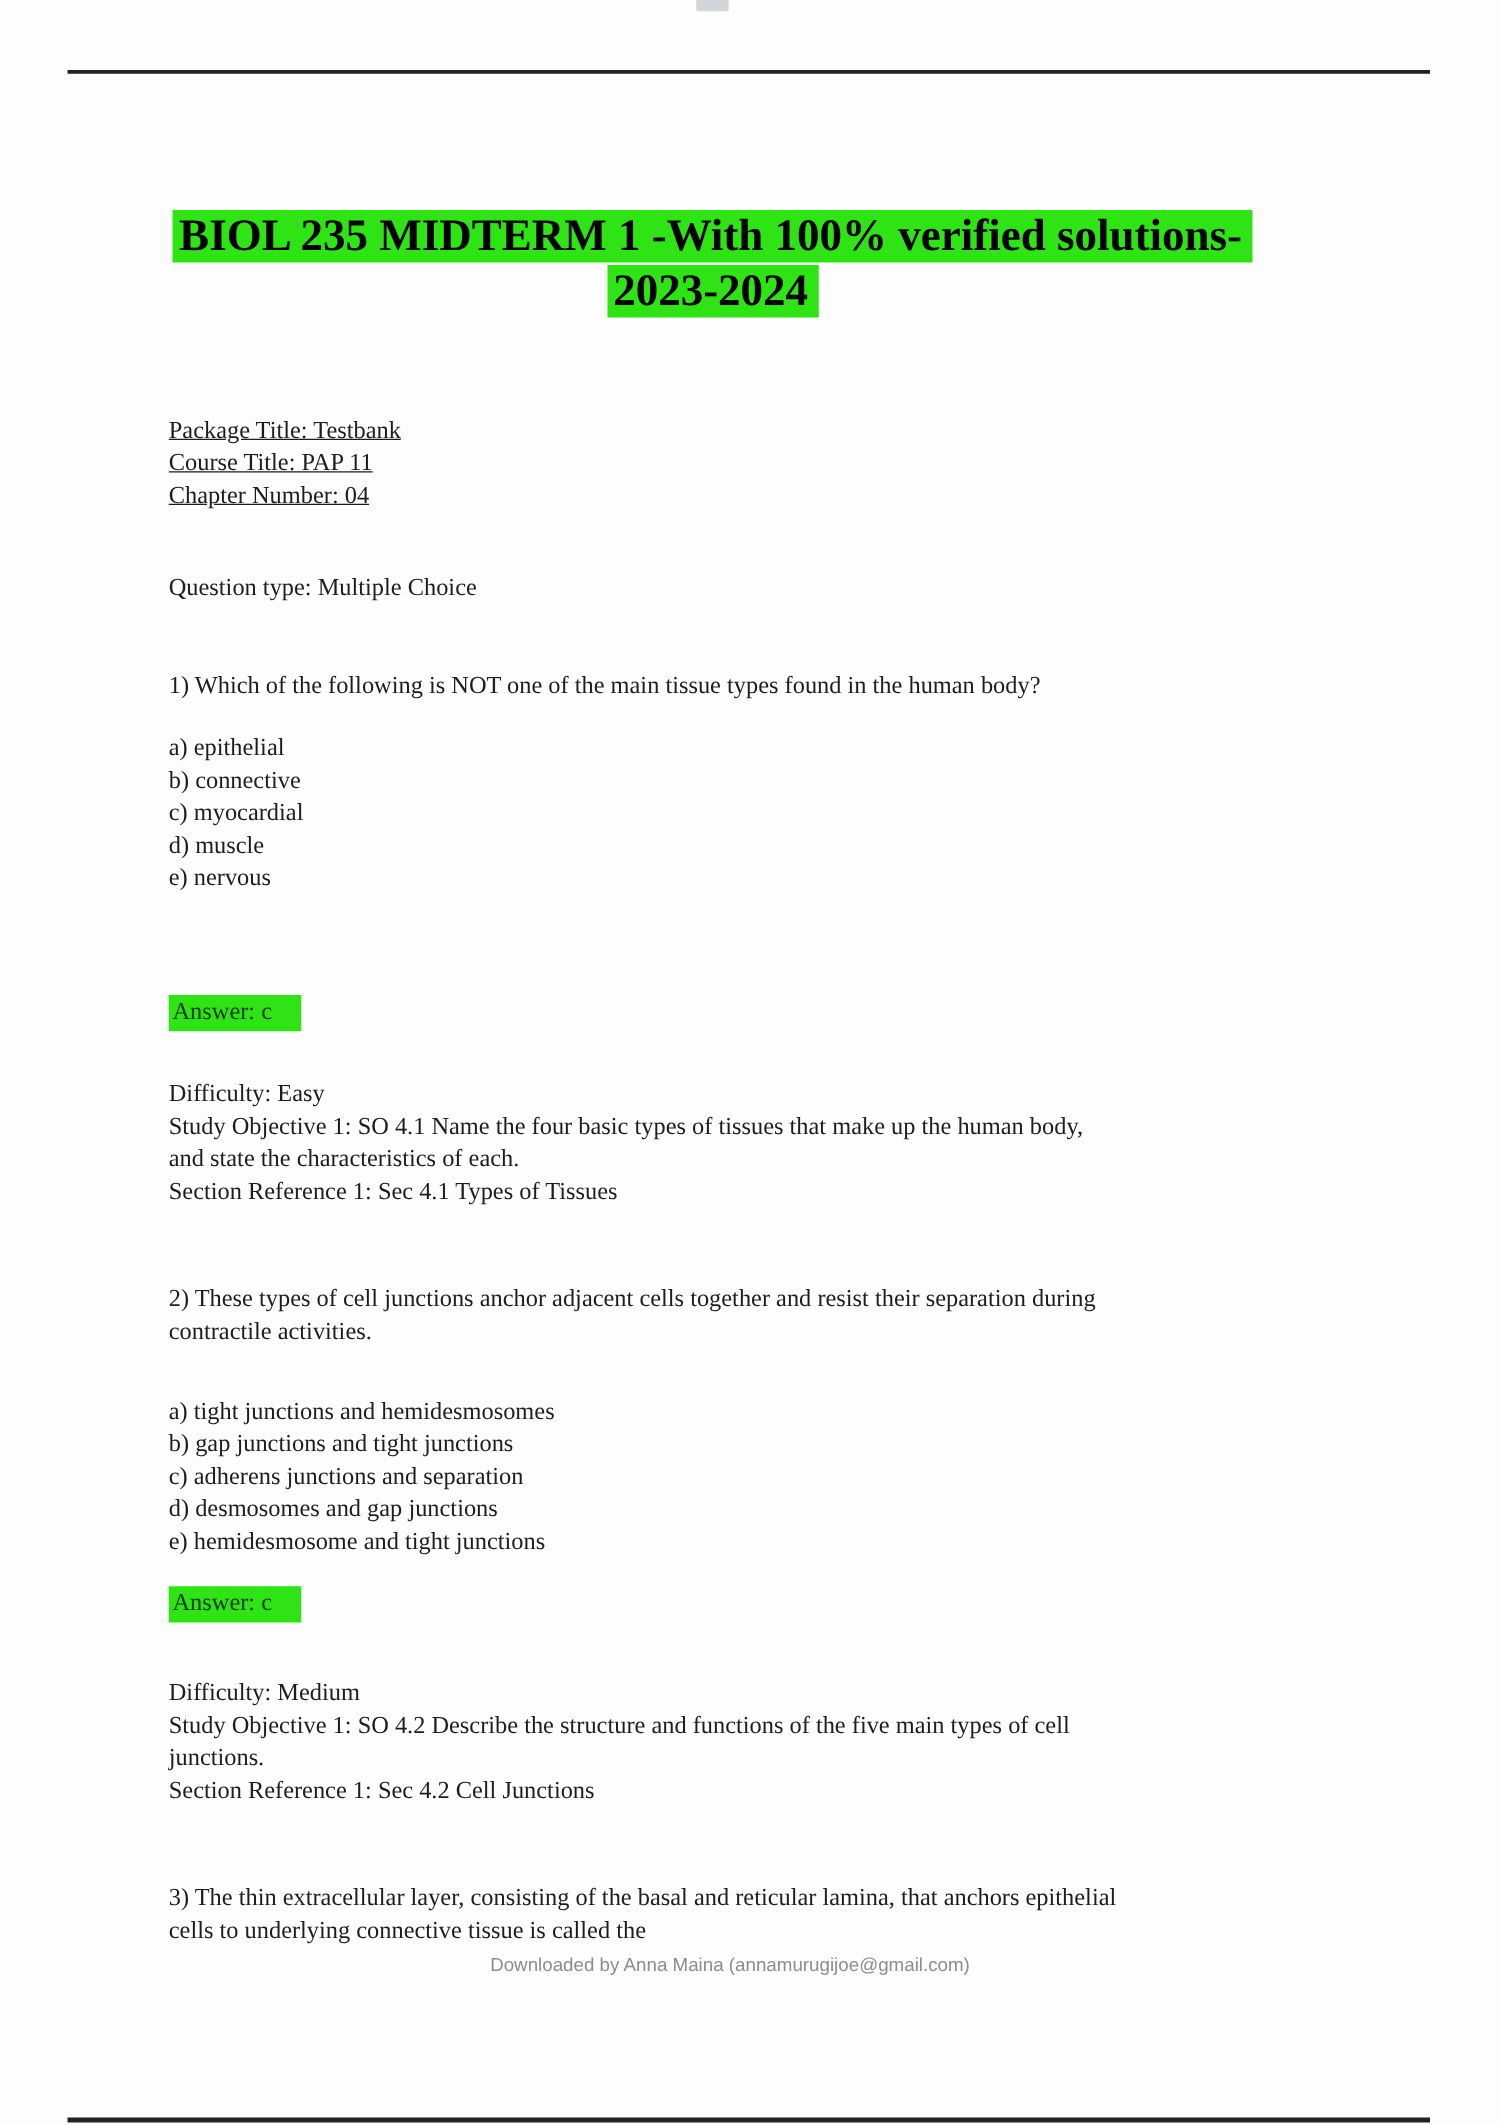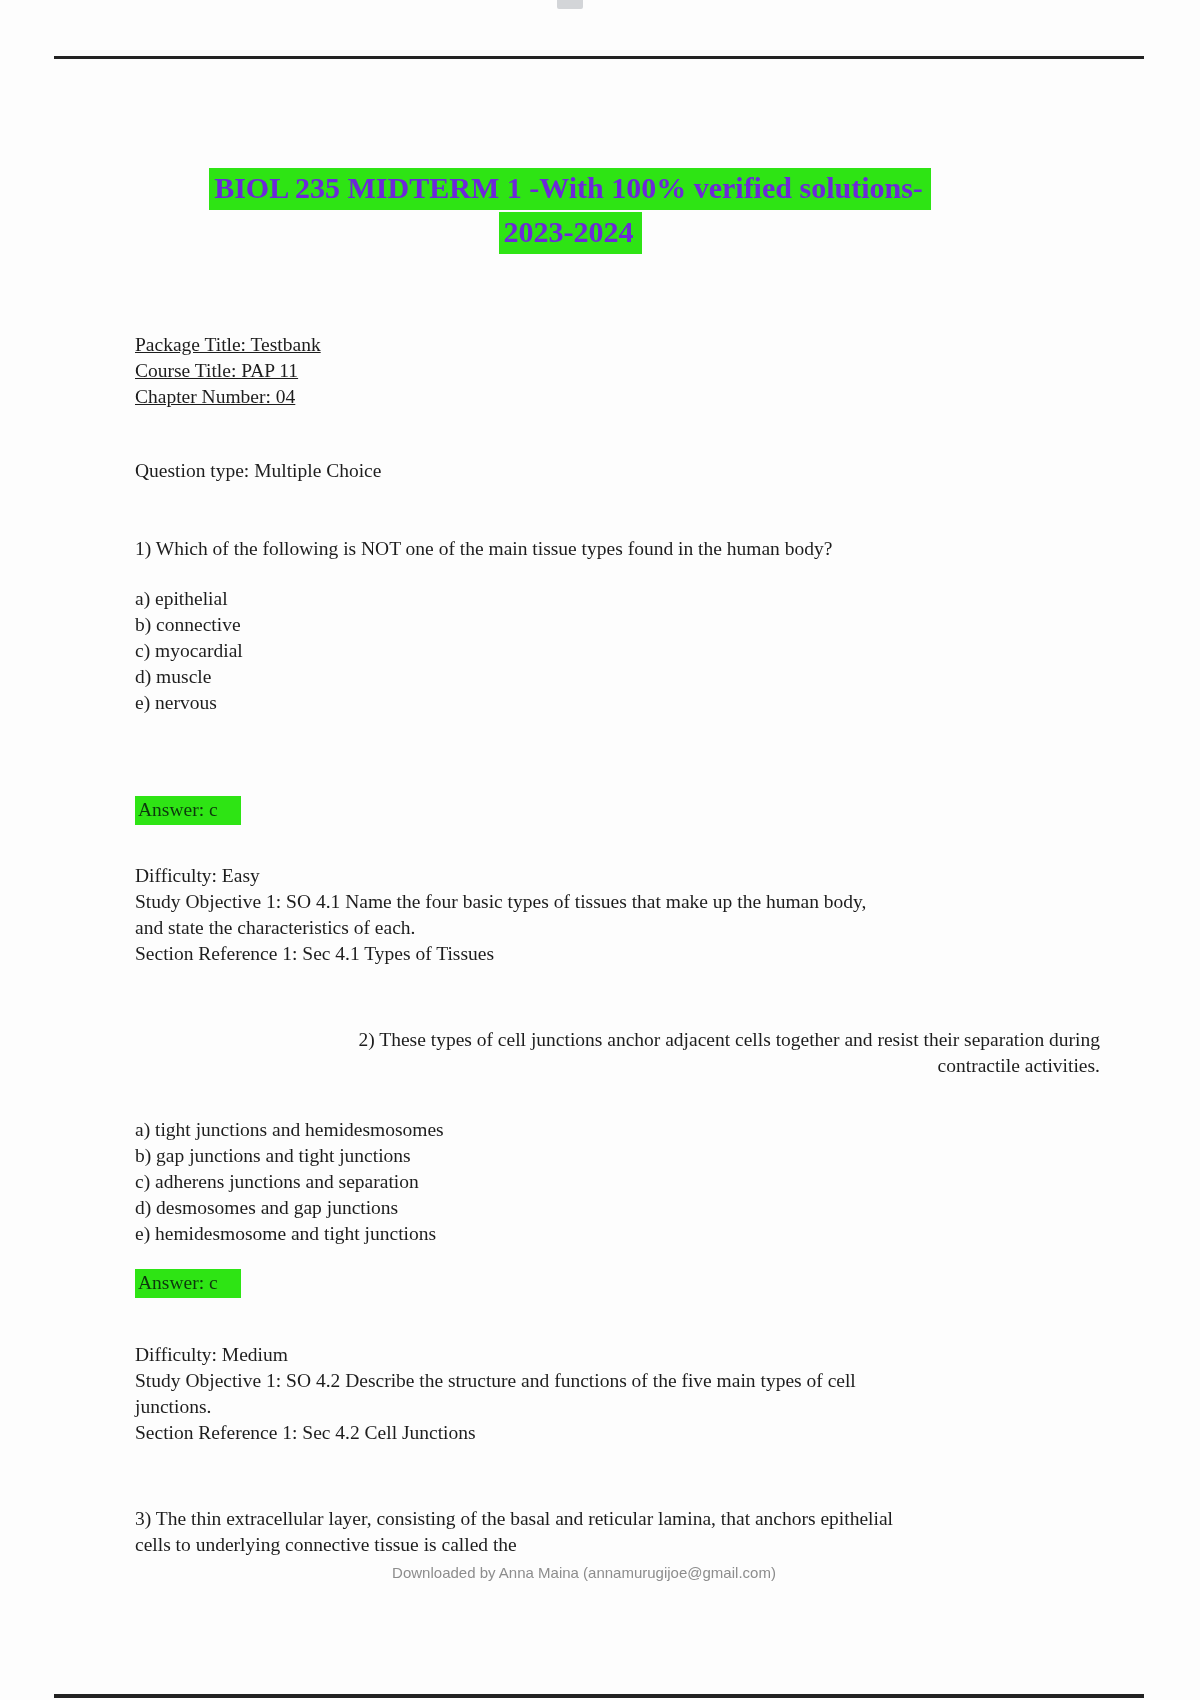--- a/index.html
+++ b/index.html
@@ -8,32 +8,32 @@
     background:#fdfdfd;color:#1d1d1d;
     font-family:"Liberation Serif", serif;
     font-size:19.5px;line-height:26px;
   }
   .top-tab{position:absolute;left:557px;top:0;width:26px;height:9px;background:#d3d5d8;border-radius:0 0 2px 2px;}
   .rule{position:absolute;left:54px;width:1090px;background:#222;}
   .rule-top{top:56px;height:3px;}
   .rule-bottom{top:1694px;height:4px;}
   .content{padding-left:135px;padding-right:100px;}
   .doc-title{margin:166px 0 0 0;width:870px;text-align:center;
-    font-size:30px;line-height:44px;font-weight:bold;color:#6d28d9;}
+    font-size:36px;line-height:44px;font-weight:bold;color:#000000;}
   .title-line{display:block;}
   .hl-title{display:inline-block;background:#2ee414;padding:1px 8px 3px 5px;line-height:38px;}
   .line{white-space:nowrap;}
   .meta-block{margin-top:78px;text-decoration:underline;}
   .qtype-block{margin-top:48px;}
   .q1-text{margin-top:52px;}
   .q1-options{margin-top:24px;}
   .ans-row-1{margin-top:80px;}
   .ans-hl{display:inline-block;background:#2ee414;color:#0d380d;padding:1px 23px 2px 3px;}
   .diff-block-1{margin-top:38px;}
-  .q2-text{margin-top:60px;text-align:right;}
+  .q2-text{margin-top:60px;}
   .q2-options{margin-top:38px;}
   .ans-row-2{margin-top:22px;}
   .diff-block-2{margin-top:44px;}
   .q3-text{margin-top:60px;}
   .footer{
     position:absolute;top:1563px;left:14px;width:1140px;text-align:center;
     font-family:"Liberation Sans", sans-serif;font-size:15px;color:#8d8d8d;line-height:20px;
   }
 </style>
 </head>

